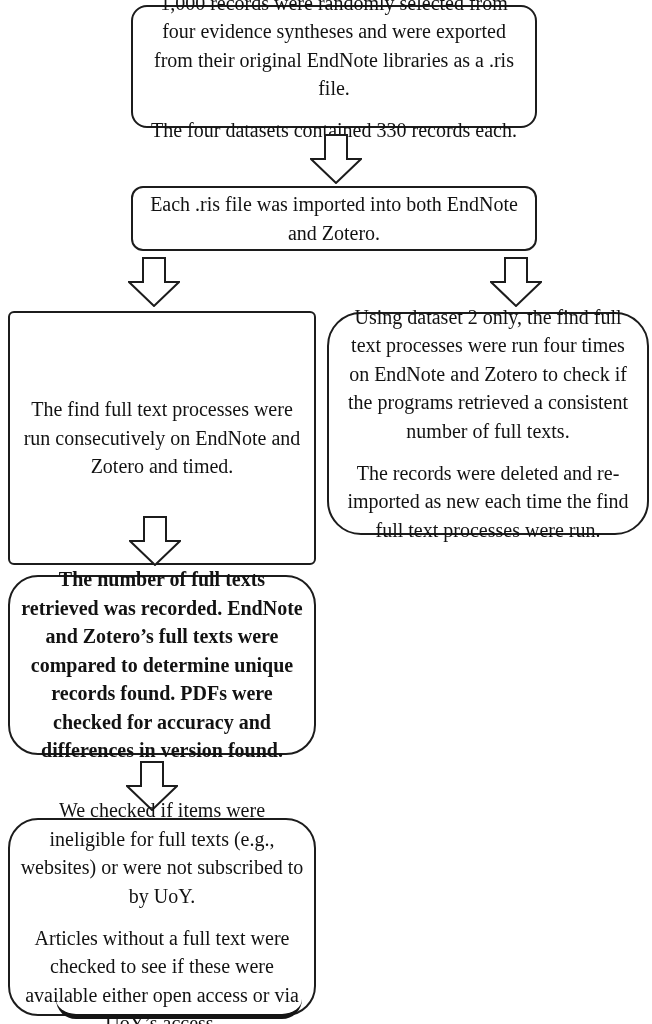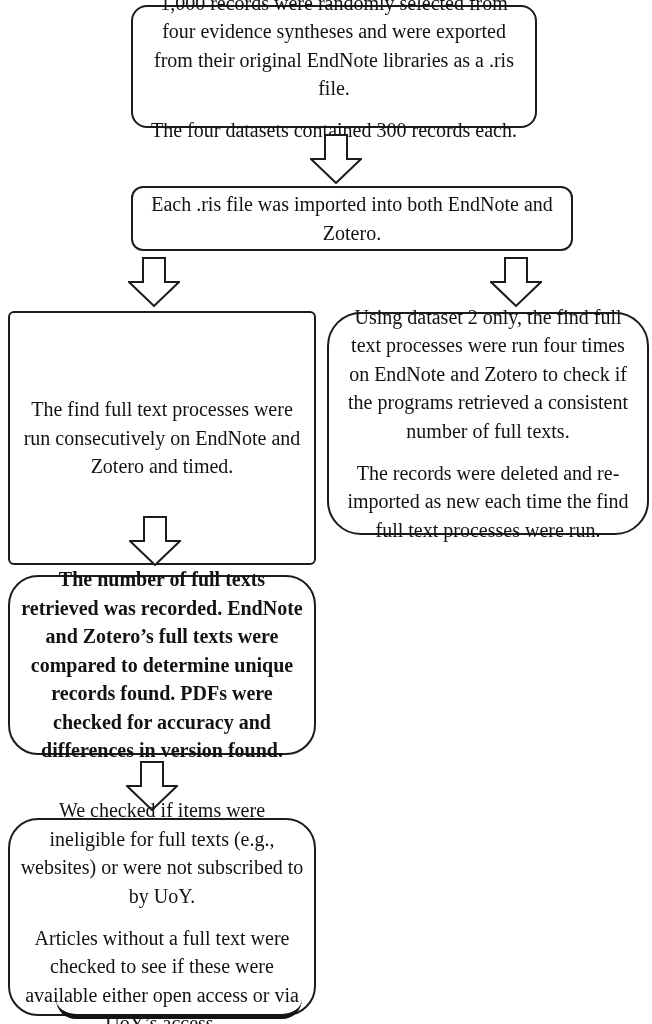--- a/index.html
+++ b/index.html
@@ -30,21 +30,21 @@
   .fbox p {
     margin: 0;
     padding: 0 10px;
     font-size: 20px;
     line-height: 1.43;
   }
   .fbox p + p { margin-top: 13px; }
   .bold { font-weight: bold; }
 
   .box1 { left: 131px; top: 5px;   width: 406px; height: 123px; border-radius: 16px; }
-  .box2 { left: 131px; top: 186px; width: 442px; height: 65px;  border-radius: 12px; }
+  .box2 { left: 131px; top: 186px; width: 406px; height: 65px;  border-radius: 12px; }
   .box3 { left: 8px;   top: 311px; width: 308px; height: 254px; border-radius: 6px; }
   .box4 { left: 327px; top: 312px; width: 322px; height: 223px; border-radius: 34px; }
   .box5 { left: 8px;   top: 575px; width: 308px; height: 180px; border-radius: 30px; font-weight: bold; }
   .box6 { left: 8px;   top: 818px; width: 308px; height: 198px; border-radius: 30px; }
 
   .arrow {
     position: absolute;
     width: 52px;
     height: 50px;
   }
@@ -67,21 +67,21 @@
     border-bottom-right-radius: 28px;
   }
 </style>
 </head>
 <body>
 
 <div class="canvas">
 
   <div class="fbox box1">
     <p>1,000 records were randomly selected from four evidence syntheses and were exported from their original EndNote libraries as a .ris file.</p>
-    <p>The four datasets contained 300 records each.</p>
+    <p>The four datasets contained 330 records each.</p>
   </div>
 
   <svg class="arrow arrow-1" viewBox="0 0 52 50" aria-hidden="true">
     <polygon points="15,1 37,1 37,25 51,25 26,49 1,25 15,25" fill="#ffffff" stroke="#1c1c1c" stroke-width="2" stroke-linejoin="miter"></polygon>
   </svg>
 
   <div class="fbox box2">
     <p>Each .ris file was imported into both EndNote and Zotero.</p>
   </div>
 

